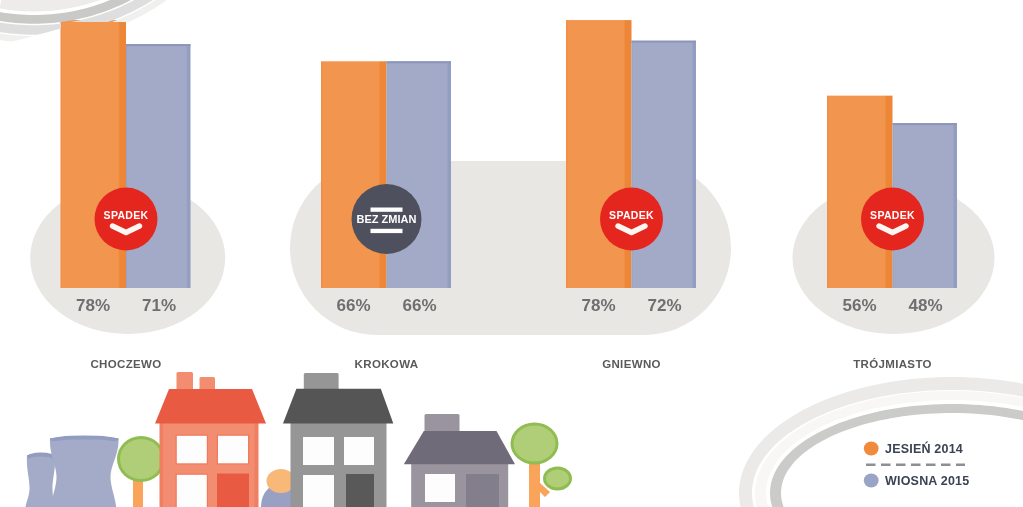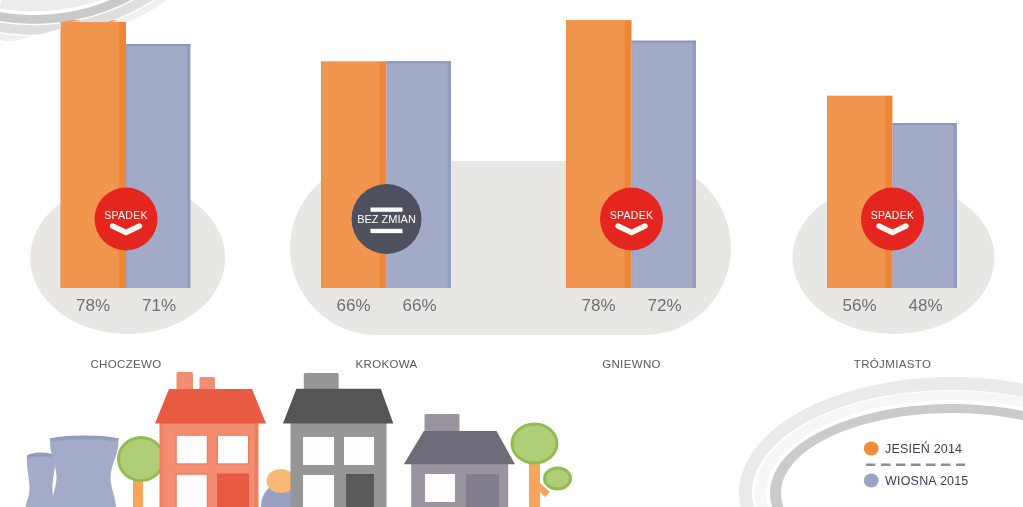--- a/index.html
+++ b/index.html
@@ -1,19 +1,19 @@
 <!DOCTYPE html>
 <html><head>
 <meta charset="utf-8">
 <title>Infographic</title>
 <style>
   html,body{margin:0;padding:0;background:#ffffff;}
   body{width:1023px;height:507px;overflow:hidden;
        font-family:"Liberation Sans",sans-serif;-webkit-font-smoothing:antialiased;}
-  #stage{position:relative;width:1023px;height:507px;overflow:hidden;background:#fff;}
+  #stage{position:relative;width:1023px;height:507px;overflow:hidden;background:#fff;font-weight:bold;}
   #root{display:block;position:absolute;left:0;top:0;}
   text{dominant-baseline:alphabetic;}
   .t-pct{font-family:"Liberation Sans",sans-serif;font-size:17px;fill:#6f6f6f;text-anchor:middle;}
   .t-city{font-family:"Liberation Sans",sans-serif;font-size:11.5px;fill:#5a5a5c;text-anchor:middle;letter-spacing:0.35px;}
   .t-badge{font-family:"Liberation Sans",sans-serif;font-size:10.5px;fill:#ffffff;text-anchor:middle;letter-spacing:0.3px;}
   .t-badge2{font-family:"Liberation Sans",sans-serif;font-size:11px;fill:#ffffff;text-anchor:middle;letter-spacing:0px;}
   .t-leg{font-family:"Liberation Sans",sans-serif;font-size:12.5px;fill:#3b4254;letter-spacing:0.2px;}
 </style>
 </head>
 <body>

